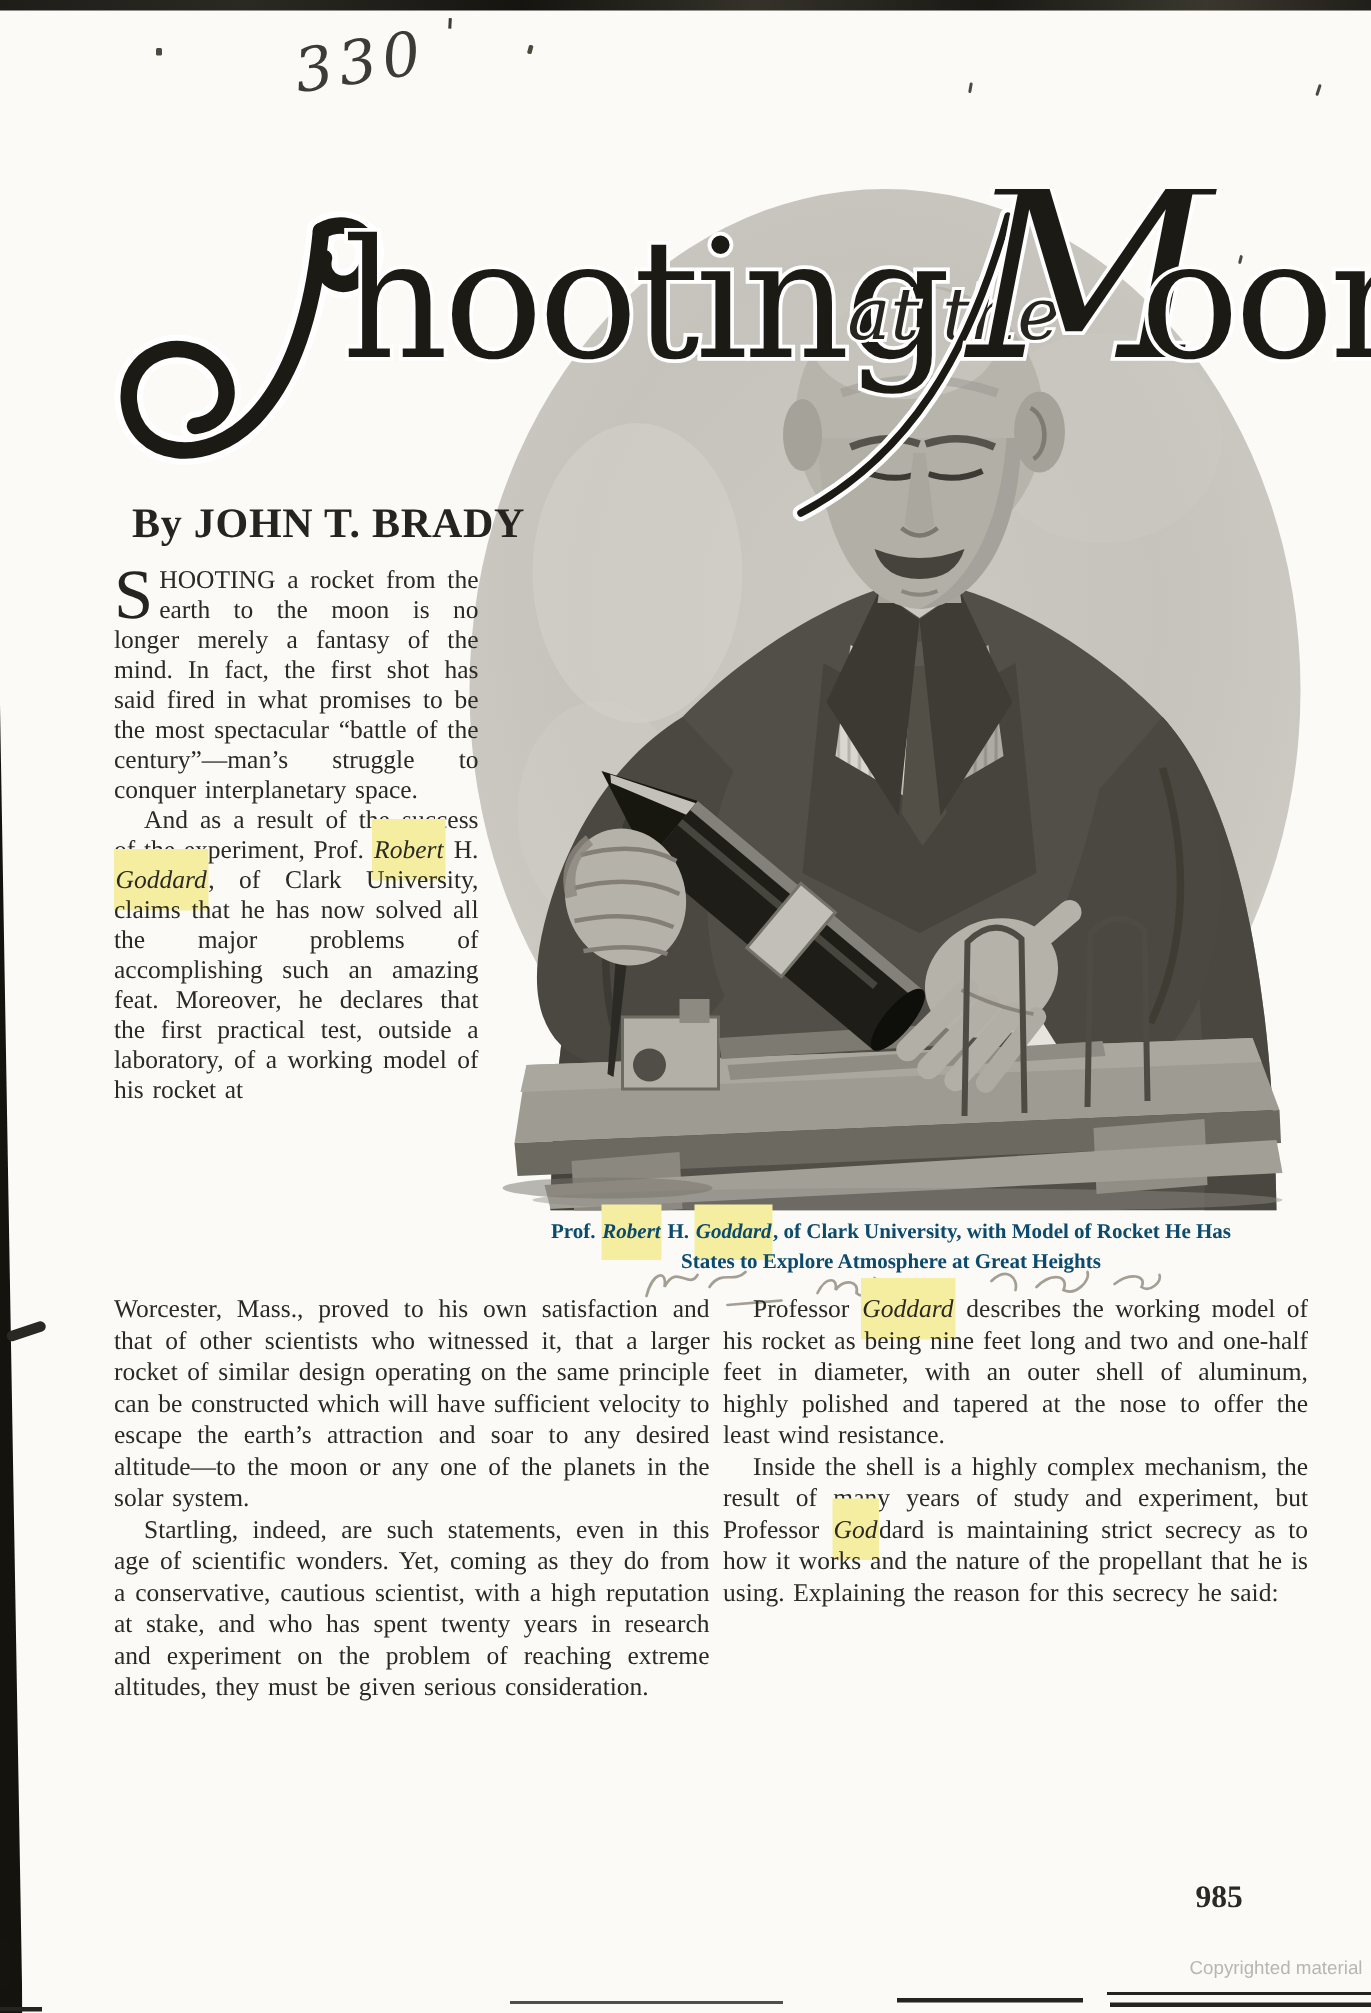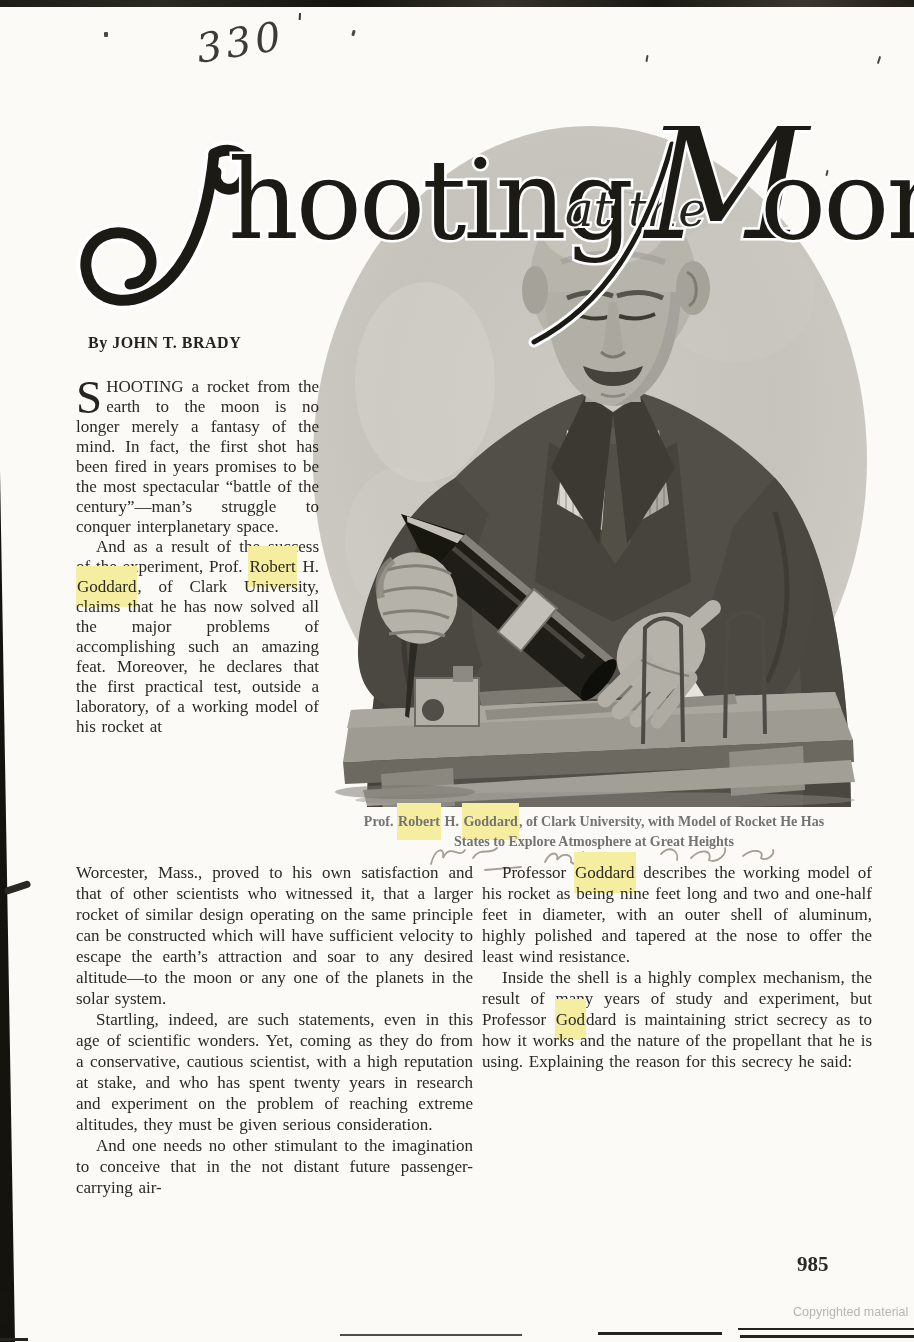--- a/index.html
+++ b/index.html
@@ -20,37 +20,37 @@
   .bottom-line{position:absolute;background:#24231d;}
   
   .handwritten{position:absolute;left:196px;top:16px;color:#3d3b35;
     font-family:"DejaVu Serif",serif;font-style:italic;font-size:40px;
     transform:rotate(-9deg);letter-spacing:4px;}
   .handwritten .tick{font-size:26px;vertical-align:14px;margin-left:14px;transform:rotate(12deg);display:inline-block;}
   .scribble{position:absolute;left:425px;top:840px;}
   
   .title-svg{position:absolute;left:60px;top:126px;z-index:5;}
   
-  .byline{position:absolute;left:88px;top:334px;font-weight:bold;font-size:16px;
+  .byline{position:absolute;left:88px;top:334px;font-weight:bold;font-size:28px;
     letter-spacing:0.5px;color:#262420;}
   
   .photo{position:absolute;left:305px;top:112px;}
   
   .col{position:absolute;text-align:justify;font-size:17px;line-height:20px;
     color:#2b2923;word-spacing:1.5px;}
   .col p{margin:0;}
   .col p.indent{text-indent:20px;}
   .col-narrow{left:76px;top:377px;width:243px;}
   .col-left{left:76px;top:862px;width:397px;line-height:21px;}
   .col-right{left:482px;top:862px;width:390px;line-height:21px;}
   .dropcap{float:left;font-size:47px;line-height:36px;padding:2px 4px 0 0;color:#262420;}
-  .hl{background:#f5eda0;padding:11px 1px;}
+  .hl{background:#f5eda0;padding:11px 1px;font-style:italic;}
   
   .caption{position:absolute;left:316px;top:812px;width:556px;text-align:center;
-    font-weight:bold;font-size:14px;line-height:1.4;color:#737373;}
+    font-weight:bold;font-size:14px;line-height:1.4;color:#0c4a6e;}
   
   .pageno{position:absolute;left:797px;top:1252px;font-weight:bold;font-size:21px;color:#2b2923;}
   .copyright{position:absolute;left:793px;top:1305px;font-family:Liberation Sans, sans-serif;
     font-size:12.5px;color:#b9b6b0;}
 </style>
 </head>
 <body>
 
 <div class="page">
 
@@ -191,21 +191,21 @@
     <text x="505" y="100" font-family="DejaVu Serif, serif" font-style="italic" font-size="48" fill="#26251f" stroke="#ffffff" stroke-width="4" paint-order="stroke">at the</text>
     <path d="M612 18 C586 110 546 178 474 216" fill="none" stroke="#ffffff" stroke-width="11" stroke-linecap="round"></path>
     <path d="M612 18 C586 110 546 178 474 216" fill="none" stroke="#1b1a15" stroke-width="5" stroke-linecap="round"></path>
     <text x="585" y="112" font-family="DejaVu Serif, serif" font-style="italic" font-size="160" fill="#1b1a15" stroke="#ffffff" stroke-width="5" paint-order="stroke">M</text>
     <text x="700" y="112" font-family="DejaVu Serif, serif" font-size="110" letter-spacing="-3" fill="#1b1a15" stroke="#ffffff" stroke-width="5" paint-order="stroke">oon</text>
   </svg>
 
   <div class="byline">By JOHN T. BRADY</div>
 
   <div class="col col-narrow">
-    <p><span class="dropcap">S</span><span>HOOTING a rocket from the earth to the moon is no longer merely a fantasy of the mind. In fact, the first shot has been fired in years promises to be the most spectacular “battle of the century”—man’s struggle to conquer interplanetary space.</span></p>
+    <p><span class="dropcap">S</span><span>HOOTING a rocket from the earth to the moon is no longer merely a fantasy of the mind. In fact, the first shot has said fired in what promises to be the most spectacular “battle of the century”—man’s struggle to conquer interplanetary space.</span></p>
     <p class="indent"><span>And as a result of the success of the experiment, Prof. </span><span class="hl">Robert</span><span> H. </span><span class="hl">Goddard</span><span>, of Clark University, claims that he has now solved all the major problems of accomplishing such an amazing feat. Moreover, he declares that the first practical test, outside a laboratory, of a working model of his rocket at</span></p>
   </div>
 
   <div class="caption">
     <span>Prof. </span><span class="hl">Robert</span><span> H. </span><span class="hl">Goddard</span><span>, of Clark University, with Model of Rocket He Has</span><br>
     <span>States to Explore Atmosphere at Great Heights</span>
   </div>
 
   <svg class="scribble" width="360" height="34" viewBox="0 0 360 34">
     <g fill="none" stroke="#958f83" stroke-width="1.8" opacity="0.85" stroke-linecap="round">
@@ -216,21 +216,20 @@
       <path d="M236 14 C246 4 254 12 252 20"></path>
       <path d="M266 18 C276 8 288 10 284 20 C292 24 302 14 300 8"></path>
       <path d="M318 16 C328 8 340 10 336 18 C342 22 350 14 348 10"></path>
       <path d="M60 30 L96 27"></path>
     </g>
   </svg>
 
   <div class="col col-left">
     <p>Worcester, Mass., proved to his own satisfaction and that of other scientists who witnessed it, that a larger rocket of similar design operating on the same principle can be constructed which will have sufficient velocity to escape the earth’s attraction and soar to any desired altitude—to the moon or any one of the planets in the solar system.</p>
     <p class="indent">Startling, indeed, are such statements, even in this age of scientific wonders. Yet, coming as they do from a conservative, cautious scientist, with a high reputation at stake, and who has spent twenty years in research and experiment on the problem of reaching extreme altitudes, they must be given serious consideration.</p>
-    <p class="indent">And one needs no other stimulant to the imagination to conceive that in the not distant future passenger-carrying air-</p>
   </div>
 
   <div class="col col-right">
     <p class="indent"><span>Professor </span><span class="hl">Goddard</span><span> describes the working model of his rocket as being nine feet long and two and one-half feet in diameter, with an outer shell of aluminum, highly polished and tapered at the nose to offer the least wind resistance.</span></p>
     <p class="indent"><span>Inside the shell is a highly complex mechanism, the result of many years of study and experiment, but Professor </span><span class="hl">God</span><span>dard is maintaining strict secrecy as to how it works and the nature of the propellant that he is using.  Explaining the reason for this secrecy he said:</span></p>
   </div>
 
   <div class="pageno">985</div>
   <div class="copyright">Copyrighted material</div>
 

